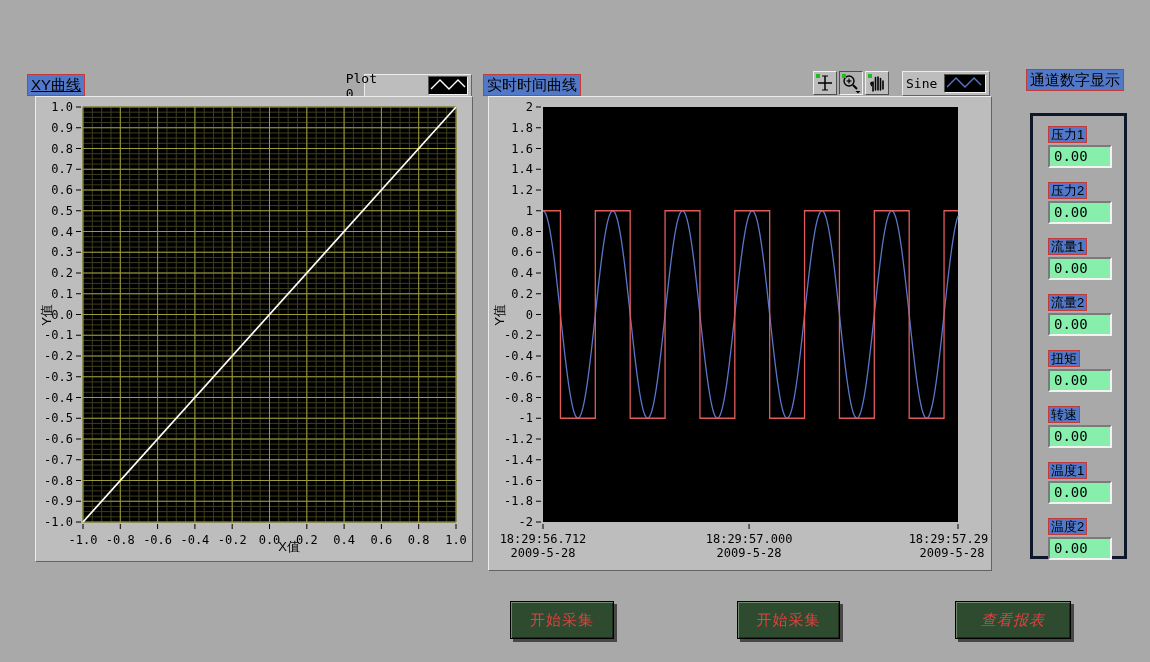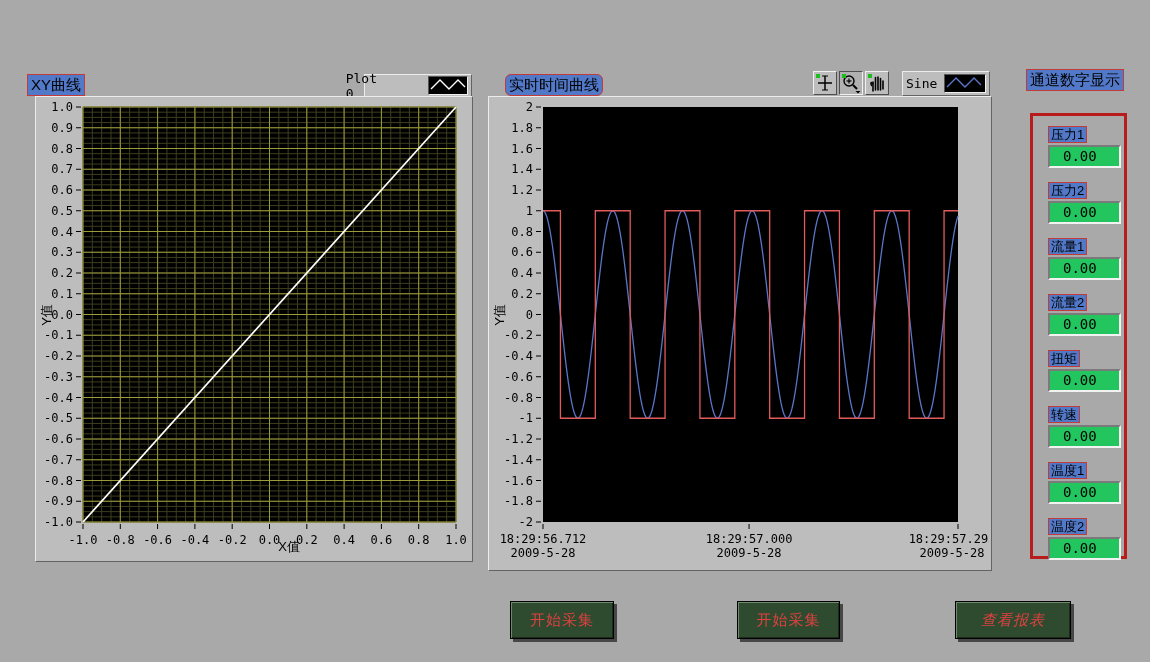--- a/index.html
+++ b/index.html
@@ -46,55 +46,55 @@
     border-bottom:1px solid #4f4f4f; border-right:1px solid #4f4f4f;
     padding:0; cursor:pointer;
   }
   .tbtn.pressed{
     background:#b1b1b1;
     border-top:1px solid #4f4f4f; border-left:1px solid #4f4f4f;
     border-bottom:1px solid #f0f0f0; border-right:1px solid #f0f0f0;
   }
   .led{ position:absolute; top:2px; left:2px; width:4px; height:4px; background:#1fbb1f; }
   .channel-box{
-    position:absolute; border:3px solid #b91c1c; box-sizing:border-box;
+    position:absolute; border:3px solid #0f172a; box-sizing:border-box;
     padding:9px 0 0 15px;
   }
   .chan-group{ margin-bottom:13px; }
   .chan-label{
     display:inline-block; background:#5278c8; color:#000;
     border:1px solid #c23b3b; font-size:13px; line-height:15px;
     padding:0 2px; margin-bottom:2px; white-space:nowrap;
   }
   .chan-display{
-    width:56px; height:19px; background:#22c55e; color:#000;
+    width:56px; height:19px; background:#86efac; color:#000;
     border-top:2px solid #7a7a7a; border-left:2px solid #7a7a7a;
     border-bottom:2px solid #f2f2f2; border-right:2px solid #f2f2f2;
     font-family:"DejaVu Sans Mono", monospace; font-size:14px; line-height:19px;
-    padding-left:13px;
+    padding-left:4px;
   }
   .green-btn{
     position:absolute; height:38px; box-sizing:border-box;
     background:#2f4b2f; color:#e04040;
     border:1px solid #000;
     box-shadow:3px 3px 0 #474747, inset 1px 1px 0 #6d8a6d, inset -1px -1px 0 #1a2c17;
     font-family:"Liberation Sans", sans-serif;
     font-size:15px; letter-spacing:1px; cursor:pointer;
     display:flex; align-items:center; justify-content:center;
   }
   svg text{
     font-family:"DejaVu Sans Mono", monospace; font-size:12px; fill:#000;
   }
 </style>
 </head>
 <body>
 
 <div id="window">
 
-  <div class="blue-label" style="left:27px; top:74px;">XY曲线</div>
+  <div class="blue-label" style="left:27px; top:74px;text-decoration:underline;">XY曲线</div>
 
   <div class="legend-panel raised" style="left:364px; top:74px; width:108px; height:23px;gap:44px;">
     <span class="legend-text">Plot 0</span>
     <span class="legend-swatch">
       <svg width="38" height="15" viewBox="0 0 38 15">
         <polyline points="2,12 11,3 20,12 29,3 36,10" fill="none" stroke-width="1.4" stroke="#ffffff"></polyline>
       </svg>
     </span>
   </div>
 
@@ -323,21 +323,21 @@
           <line x1="420" y1="427" x2="420" y2="432" stroke="#000" stroke-width="1"></line>
           <text x="420" y="447" text-anchor="middle">1.0</text>
         </g>
         <polyline points="47,425 420,10" fill="none" stroke="#ffffff" stroke-width="1.7"></polyline>
       </svg>
   </div>
 
   <div class="axis-label rot" style="left:36px; top:306px;">Y值</div>
   <div class="axis-label" style="left:240px; top:538px; width:60px; text-align:right;">X值</div>
 
-  <div class="blue-label" style="left:505px; top:74px;border-radius:6px;">实时时间曲线</div>
+  <div class="blue-label" style="left:483px; top:74px;">实时时间曲线</div>
 
   <div class="toolbar" style="left:813px; top:71px;">
     <button class="tbtn">
       <span class="led"></span>
       <svg width="22" height="22" viewBox="0 0 22 22">
         <line x1="11" y1="4" x2="11" y2="18" stroke="#000" stroke-width="1.5"></line>
         <line x1="4" y1="11" x2="18" y2="11" stroke="#000" stroke-width="1.5"></line>
         <line x1="8" y1="4" x2="14" y2="4" stroke="#000" stroke-width="1"></line>
         <line x1="8" y1="18" x2="14" y2="18" stroke="#000" stroke-width="1"></line>
       </svg>

